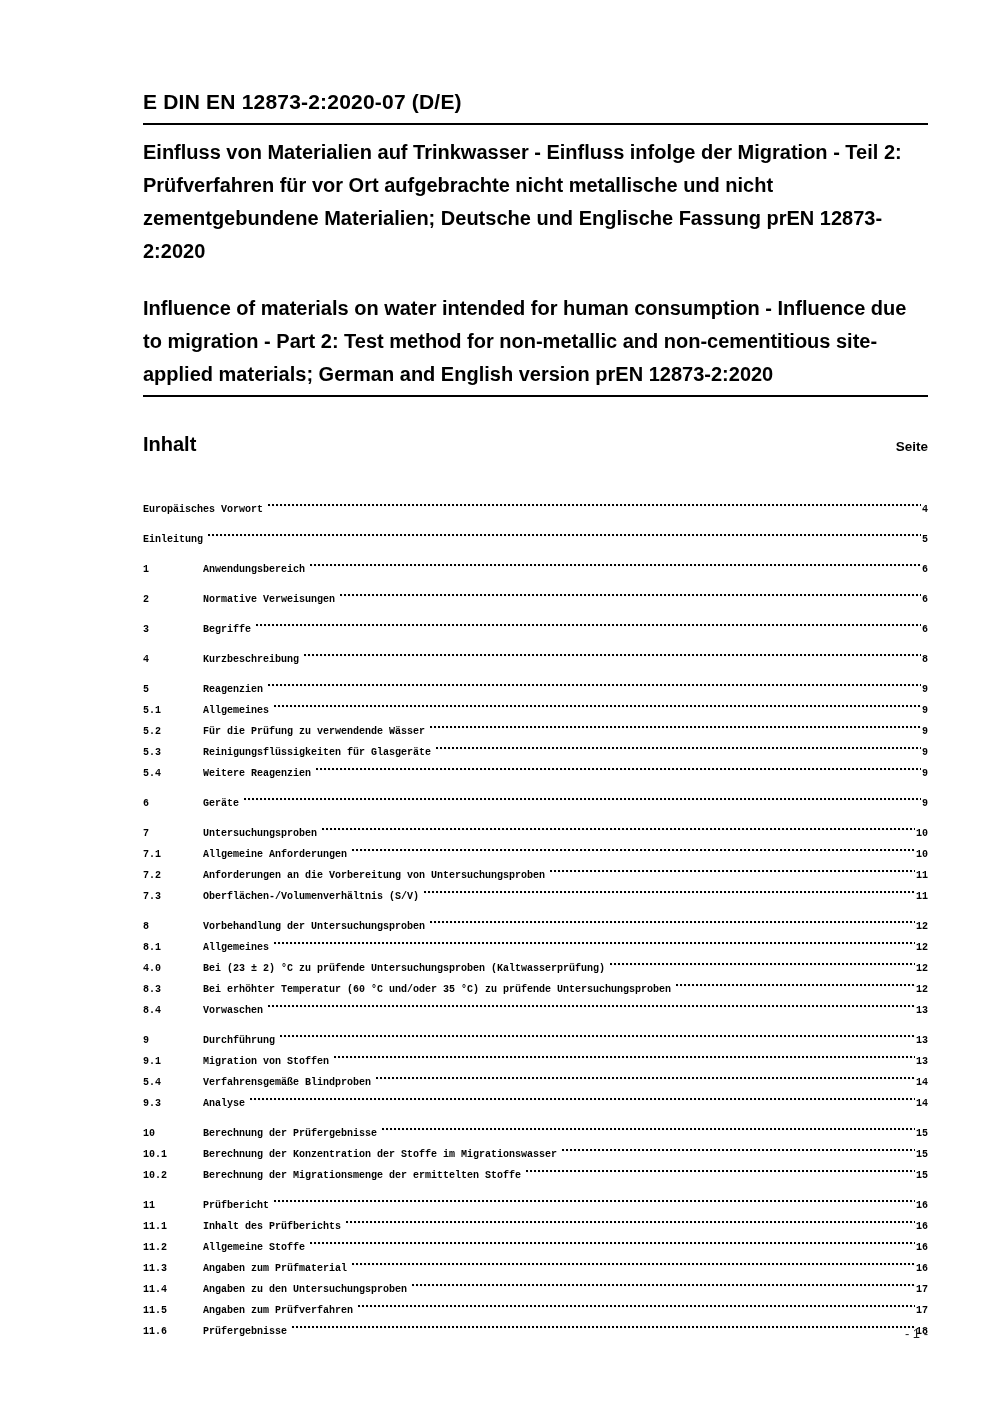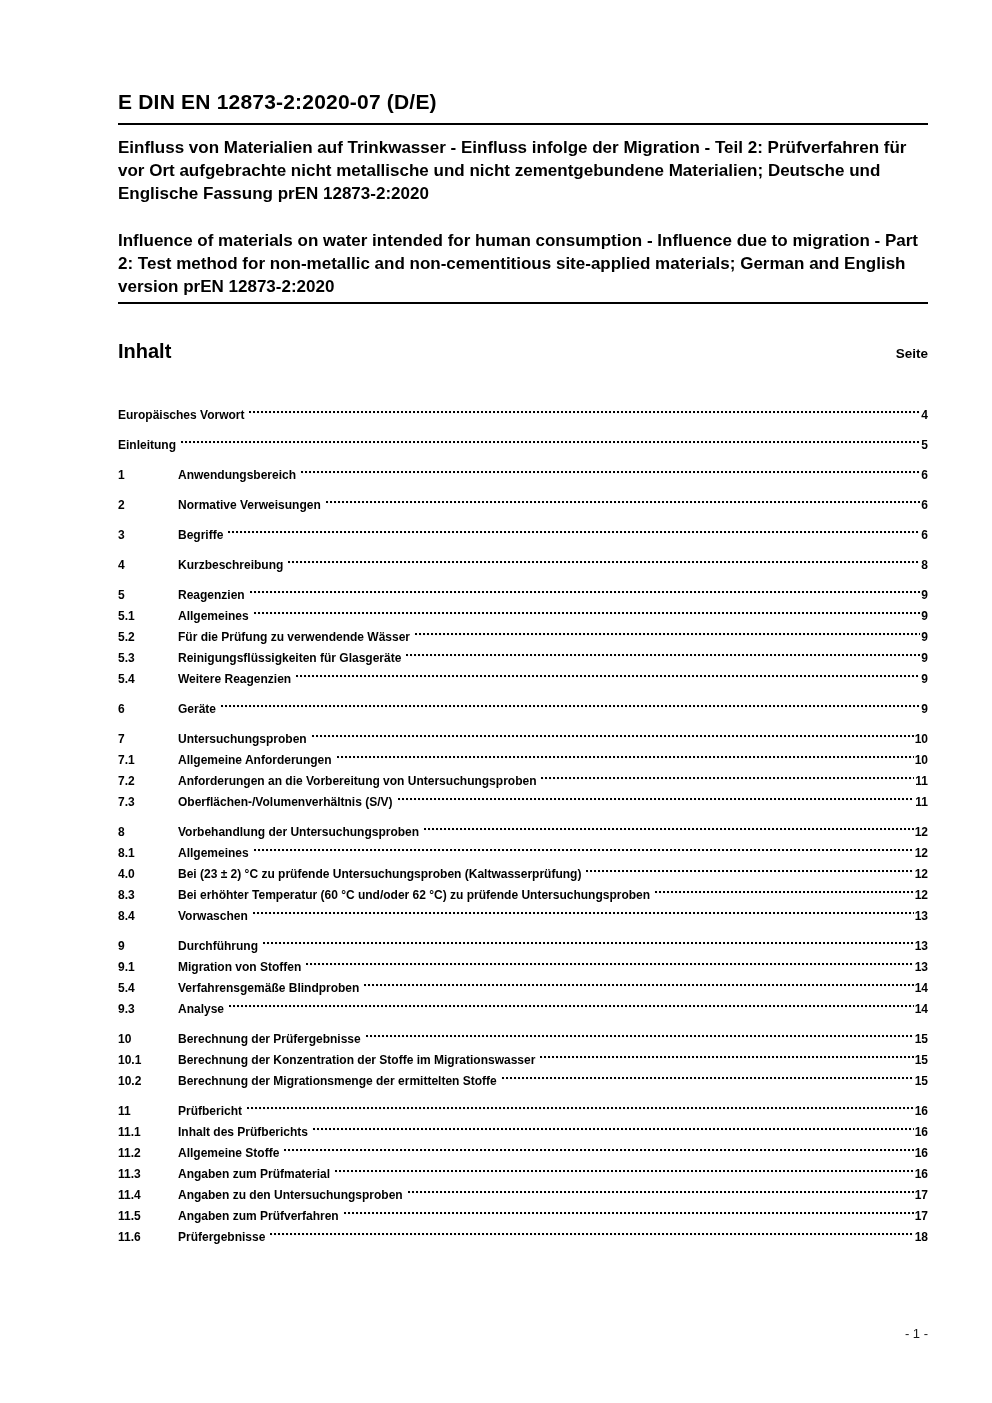--- a/index.html
+++ b/index.html
@@ -8,20 +8,21 @@
     background: #ffffff;
     color: #000000;
     font-family: "Liberation Sans", sans-serif;
     position: relative;
     overflow: hidden;
   }
   .page {
     position: absolute; inset: 0;
     padding: 90px 64px 16px 118px;
     box-sizing: border-box;
+    margin-left: 25px;
   }
   
   .doc-number {
     margin: 0;
     font-size: 21px;
     font-weight: bold;
     line-height: 24px;
     letter-spacing: 0.2px;
   }
   .publish-date {
@@ -31,23 +32,23 @@
   }
   .rule {
     border: none;
     border-top: 2px solid #000;
     margin: 0;
   }
   .rule-top { margin-top: 9px; }
   .rule-bottom { margin-top: 4px; }
   .doc-title {
     margin: 0;
-    font-size: 17px;
-    font-weight: bold;
-    line-height: 23px;
+    font-size: 20px;
+    font-weight: bold;
+    line-height: 33px;
   }
   .title-de { margin-top: 11px; }
   .title-en { margin-top: 24px; }
   
   .toc-head {
     margin-top: 36px;
     display: flex;
     justify-content: space-between;
     align-items: baseline;
   }
@@ -56,23 +57,23 @@
     font-size: 20px;
     font-weight: bold;
   }
   .seite-label {
     font-size: 13.5px;
     font-weight: bold;
   }
   
   .toc-list {
     margin-top: 35px;
-    font-family: Liberation Sans, sans-serif;
-    font-weight: bold;
-    font-size: 12px;
+    font-family: Liberation Mono, monospace;
+    font-weight: bold;
+    font-size: 10px;
   }
   .toc-row {
     display: flex;
     align-items: baseline;
     line-height: 21px;
     height: 21px;
     white-space: nowrap;
   }
   .toc-row.gap { margin-top: 9px; }
   .toc-num {
@@ -231,21 +232,21 @@
     <span class="toc-page">12</span>
   </div>
       <div class="toc-row">
     <span class="toc-num">4.0</span>
     <span class="toc-title">Bei (23 ± 2) °C zu prüfende Untersuchungsproben (Kaltwasserprüfung)</span>
     <span class="toc-dots"></span>
     <span class="toc-page">12</span>
   </div>
       <div class="toc-row">
     <span class="toc-num">8.3</span>
-    <span class="toc-title">Bei erhöhter Temperatur (60 °C und/oder 62 °C) zu prüfende Untersuchungsproben</span>
+    <span class="toc-title">Bei erhöhter Temperatur (60 °C und/oder 35 °C) zu prüfende Untersuchungsproben</span>
     <span class="toc-dots"></span>
     <span class="toc-page">12</span>
   </div>
       <div class="toc-row">
     <span class="toc-num">8.4</span>
     <span class="toc-title">Vorwaschen</span>
     <span class="toc-dots"></span>
     <span class="toc-page">13</span>
   </div>
       <div class="toc-row gap">

